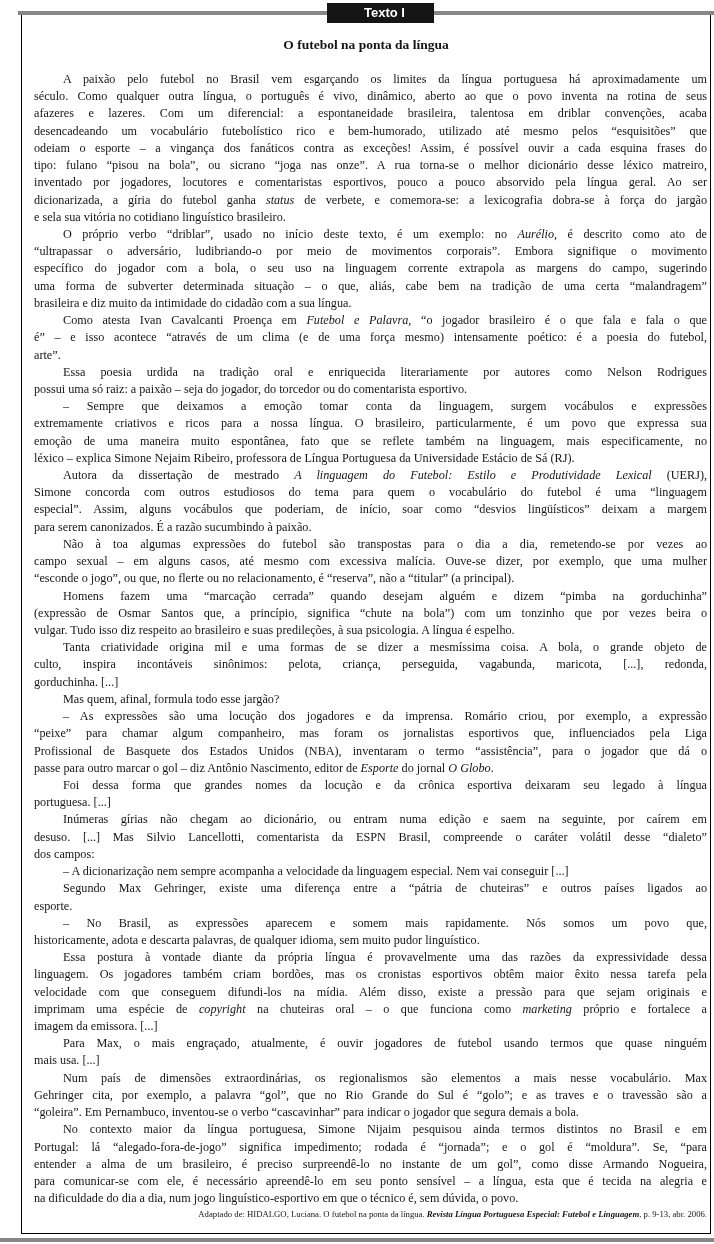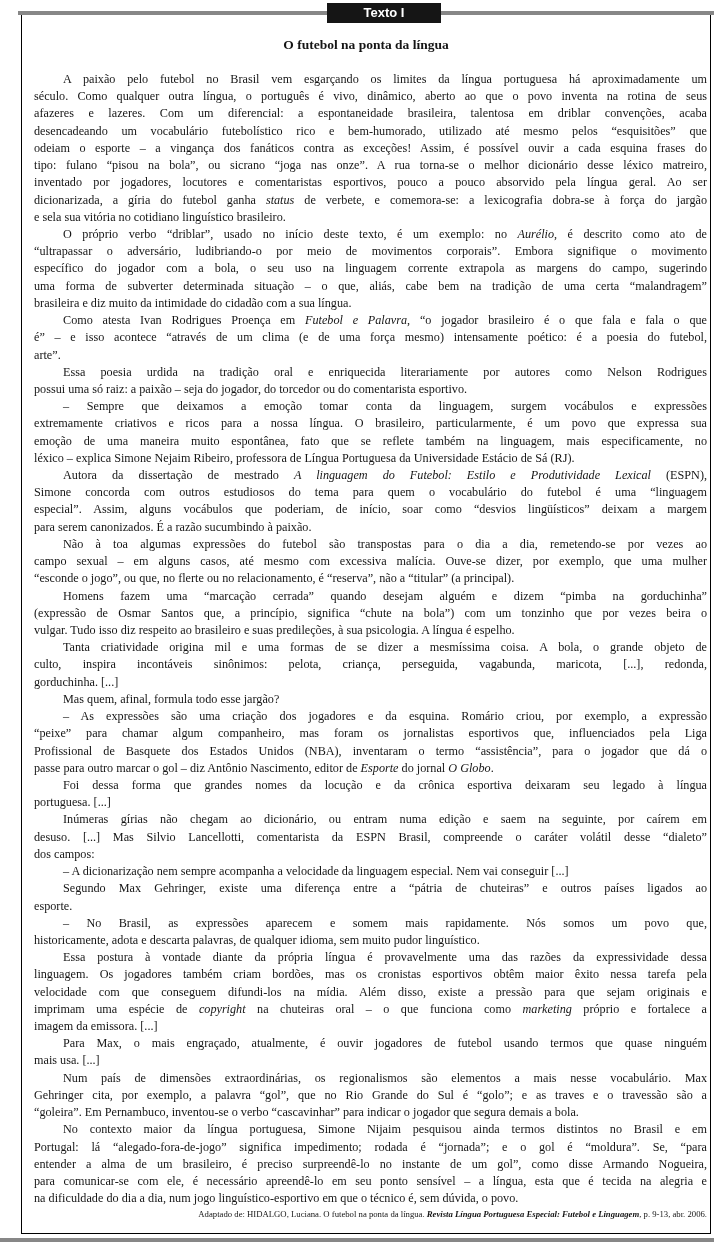--- a/index.html
+++ b/index.html
@@ -10,24 +10,24 @@
   }
   .top-rule {
     position: absolute; left: 18px; right: 0; top: 11px; height: 4px;
     background: var(--rule, #878787); z-index: 1;
   }
   .bottom-rule {
     position: absolute; left: 0; right: 0; top: 1238px; height: 4px;
     background: var(--rule, #878787);
   }
   .texto-label {
-    position: absolute; left: 327px; top: 3px; width: 114px; height: 20px;
+    position: absolute; left: 327px; top: 3px; width: 99px; height: 20px;
     background: var(--labelbg, #151515); color: var(--labelfg, #ffffff);
     font-family: "Liberation Sans", sans-serif; font-weight: bold;
-    font-size: 13px; line-height: 20px; text-align: center; z-index: 2;
+    font-size: 13px; line-height: 20px; text-align: center; z-index: 2; padding-left: 8px;
   }
   .doc-box {
     position: absolute; left: 21px; top: 13px; width: 690px; height: 1221px;
     border: 1.5px solid var(--border, #000); box-sizing: border-box;
   }
   .title {
     margin-top: 23px; text-align: center; font-weight: bold; font-size: 13.5px;
   }
   .text-body {
     position: absolute; left: 12px; right: 3px; top: 57px; overflow: visible;
@@ -59,44 +59,44 @@
         <div class="line j"><span>odeiam o esporte – a vingança dos fanáticos contra as exceções! Assim, é possível ouvir a cada esquina frases do</span></div>
         <div class="line j"><span>tipo: fulano “pisou na bola”, ou sicrano “joga nas onze”. A rua torna-se o melhor dicionário desse léxico matreiro,</span></div>
         <div class="line j"><span>inventado por jogadores, locutores e comentaristas esportivos, pouco a pouco absorvido pela língua geral. Ao ser</span></div>
         <div class="line j"><span>dicionarizada, a gíria do futebol ganha </span><span class="it">status</span><span> de verbete, e comemora-se: a lexicografia dobra-se à força do jargão</span></div>
         <div class="line"><span>e sela sua vitória no cotidiano linguístico brasileiro.</span></div>
         <div class="line indent j"><span>O próprio verbo “driblar”, usado no início deste texto, é um exemplo: no </span><span class="it">Aurélio</span><span>, é descrito como ato de</span></div>
         <div class="line j"><span>“ultrapassar o adversário, ludibriando-o por meio de movimentos corporais”. Embora signifique o movimento</span></div>
         <div class="line j"><span>específico do jogador com a bola, o seu uso na linguagem corrente extrapola as margens do campo, sugerindo</span></div>
         <div class="line j"><span>uma forma de subverter determinada situação – o que, aliás, cabe bem na tradição de uma certa “malandragem”</span></div>
         <div class="line"><span>brasileira e diz muito da intimidade do cidadão com a sua língua.</span></div>
-        <div class="line indent j"><span>Como atesta Ivan Rodrigues Proença em </span><span class="it">Futebol e Palavra</span><span>, “o jogador brasileiro é o que fala e fala o que</span></div>
+        <div class="line indent j"><span>Como atesta Ivan Cavalcanti Proença em </span><span class="it">Futebol e Palavra</span><span>, “o jogador brasileiro é o que fala e fala o que</span></div>
         <div class="line j"><span>é” – e isso acontece “através de um clima (e de uma força mesmo) intensamente poético: é a poesia do futebol,</span></div>
         <div class="line"><span>arte”.</span></div>
         <div class="line indent j"><span>Essa poesia urdida na tradição oral e enriquecida literariamente por autores como Nelson Rodrigues</span></div>
         <div class="line"><span>possui uma só raiz: a paixão – seja do jogador, do torcedor ou do comentarista esportivo.</span></div>
         <div class="line indent j"><span>– Sempre que deixamos a emoção tomar conta da linguagem, surgem vocábulos e expressões</span></div>
         <div class="line j"><span>extremamente criativos e ricos para a nossa língua. O brasileiro, particularmente, é um povo que expressa sua</span></div>
         <div class="line j"><span>emoção de uma maneira muito espontânea, fato que se reflete também na linguagem, mais especificamente, no</span></div>
         <div class="line"><span>léxico – explica Simone Nejaim Ribeiro, professora de Língua Portuguesa da Universidade Estácio de Sá (RJ).</span></div>
-        <div class="line indent j"><span>Autora da dissertação de mestrado </span><span class="it">A linguagem do Futebol: Estilo e Produtividade Lexical</span><span> (ESPN),</span></div>
+        <div class="line indent j"><span>Autora da dissertação de mestrado </span><span class="it">A linguagem do Futebol: Estilo e Produtividade Lexical</span><span> (UERJ),</span></div>
         <div class="line j"><span>Simone concorda com outros estudiosos do tema para quem o vocabulário do futebol é uma “linguagem</span></div>
         <div class="line j"><span>especial”. Assim, alguns vocábulos que poderiam, de início, soar como “desvios lingüísticos” deixam a margem</span></div>
         <div class="line"><span>para serem canonizados. É a razão sucumbindo à paixão.</span></div>
         <div class="line indent j"><span>Não à toa algumas expressões do futebol são transpostas para o dia a dia, remetendo-se por vezes ao</span></div>
         <div class="line j"><span>campo sexual – em alguns casos, até mesmo com excessiva malícia. Ouve-se dizer, por exemplo, que uma mulher</span></div>
         <div class="line"><span>“esconde o jogo”, ou que, no flerte ou no relacionamento, é “reserva”, não a “titular” (a principal).</span></div>
         <div class="line indent j"><span>Homens fazem uma “marcação cerrada” quando desejam alguém e dizem “pimba na gorduchinha”</span></div>
         <div class="line j"><span>(expressão de Osmar Santos que, a princípio, significa “chute na bola”) com um tonzinho que por vezes beira o</span></div>
         <div class="line"><span>vulgar. Tudo isso diz respeito ao brasileiro e suas predileções, à sua psicologia. A língua é espelho.</span></div>
         <div class="line indent j"><span>Tanta criatividade origina mil e uma formas de se dizer a mesmíssima coisa. A bola, o grande objeto de</span></div>
         <div class="line j"><span>culto, inspira incontáveis sinônimos: pelota, criança, perseguida, vagabunda, maricota, [...], redonda,</span></div>
         <div class="line"><span>gorduchinha. [...]</span></div>
         <div class="line indent"><span>Mas quem, afinal, formula todo esse jargão?</span></div>
-        <div class="line indent j"><span>– As expressões são uma criação dos jogadores e da esquina. Romário criou, por exemplo, a expressão</span></div>
+        <div class="line indent j"><span>– As expressões são uma locução dos jogadores e da imprensa. Romário criou, por exemplo, a expressão</span></div>
         <div class="line j"><span>“peixe” para chamar algum companheiro, mas foram os jornalistas esportivos que, influenciados pela Liga</span></div>
         <div class="line j"><span>Profissional de Basquete dos Estados Unidos (NBA), inventaram o termo “assistência”, para o jogador que dá o</span></div>
         <div class="line"><span>passe para outro marcar o gol – diz Antônio Nascimento, editor de </span><span class="it">Esporte</span><span> do jornal </span><span class="it">O Globo</span><span>.</span></div>
         <div class="line indent j"><span>Foi dessa forma que grandes nomes da locução e da crônica esportiva deixaram seu legado à língua</span></div>
         <div class="line"><span>portuguesa. [...]</span></div>
         <div class="line indent j"><span>Inúmeras gírias não chegam ao dicionário, ou entram numa edição e saem na seguinte, por caírem em</span></div>
         <div class="line j"><span>desuso. [...] Mas Silvio Lancellotti, comentarista da ESPN Brasil, compreende o caráter volátil desse “dialeto”</span></div>
         <div class="line"><span>dos campos:</span></div>
         <div class="line indent"><span>– A dicionarização nem sempre acompanha a velocidade da linguagem especial. Nem vai conseguir [...]</span></div>
         <div class="line indent j"><span>Segundo Max Gehringer, existe uma diferença entre a “pátria de chuteiras” e outros países ligados ao</span></div>

